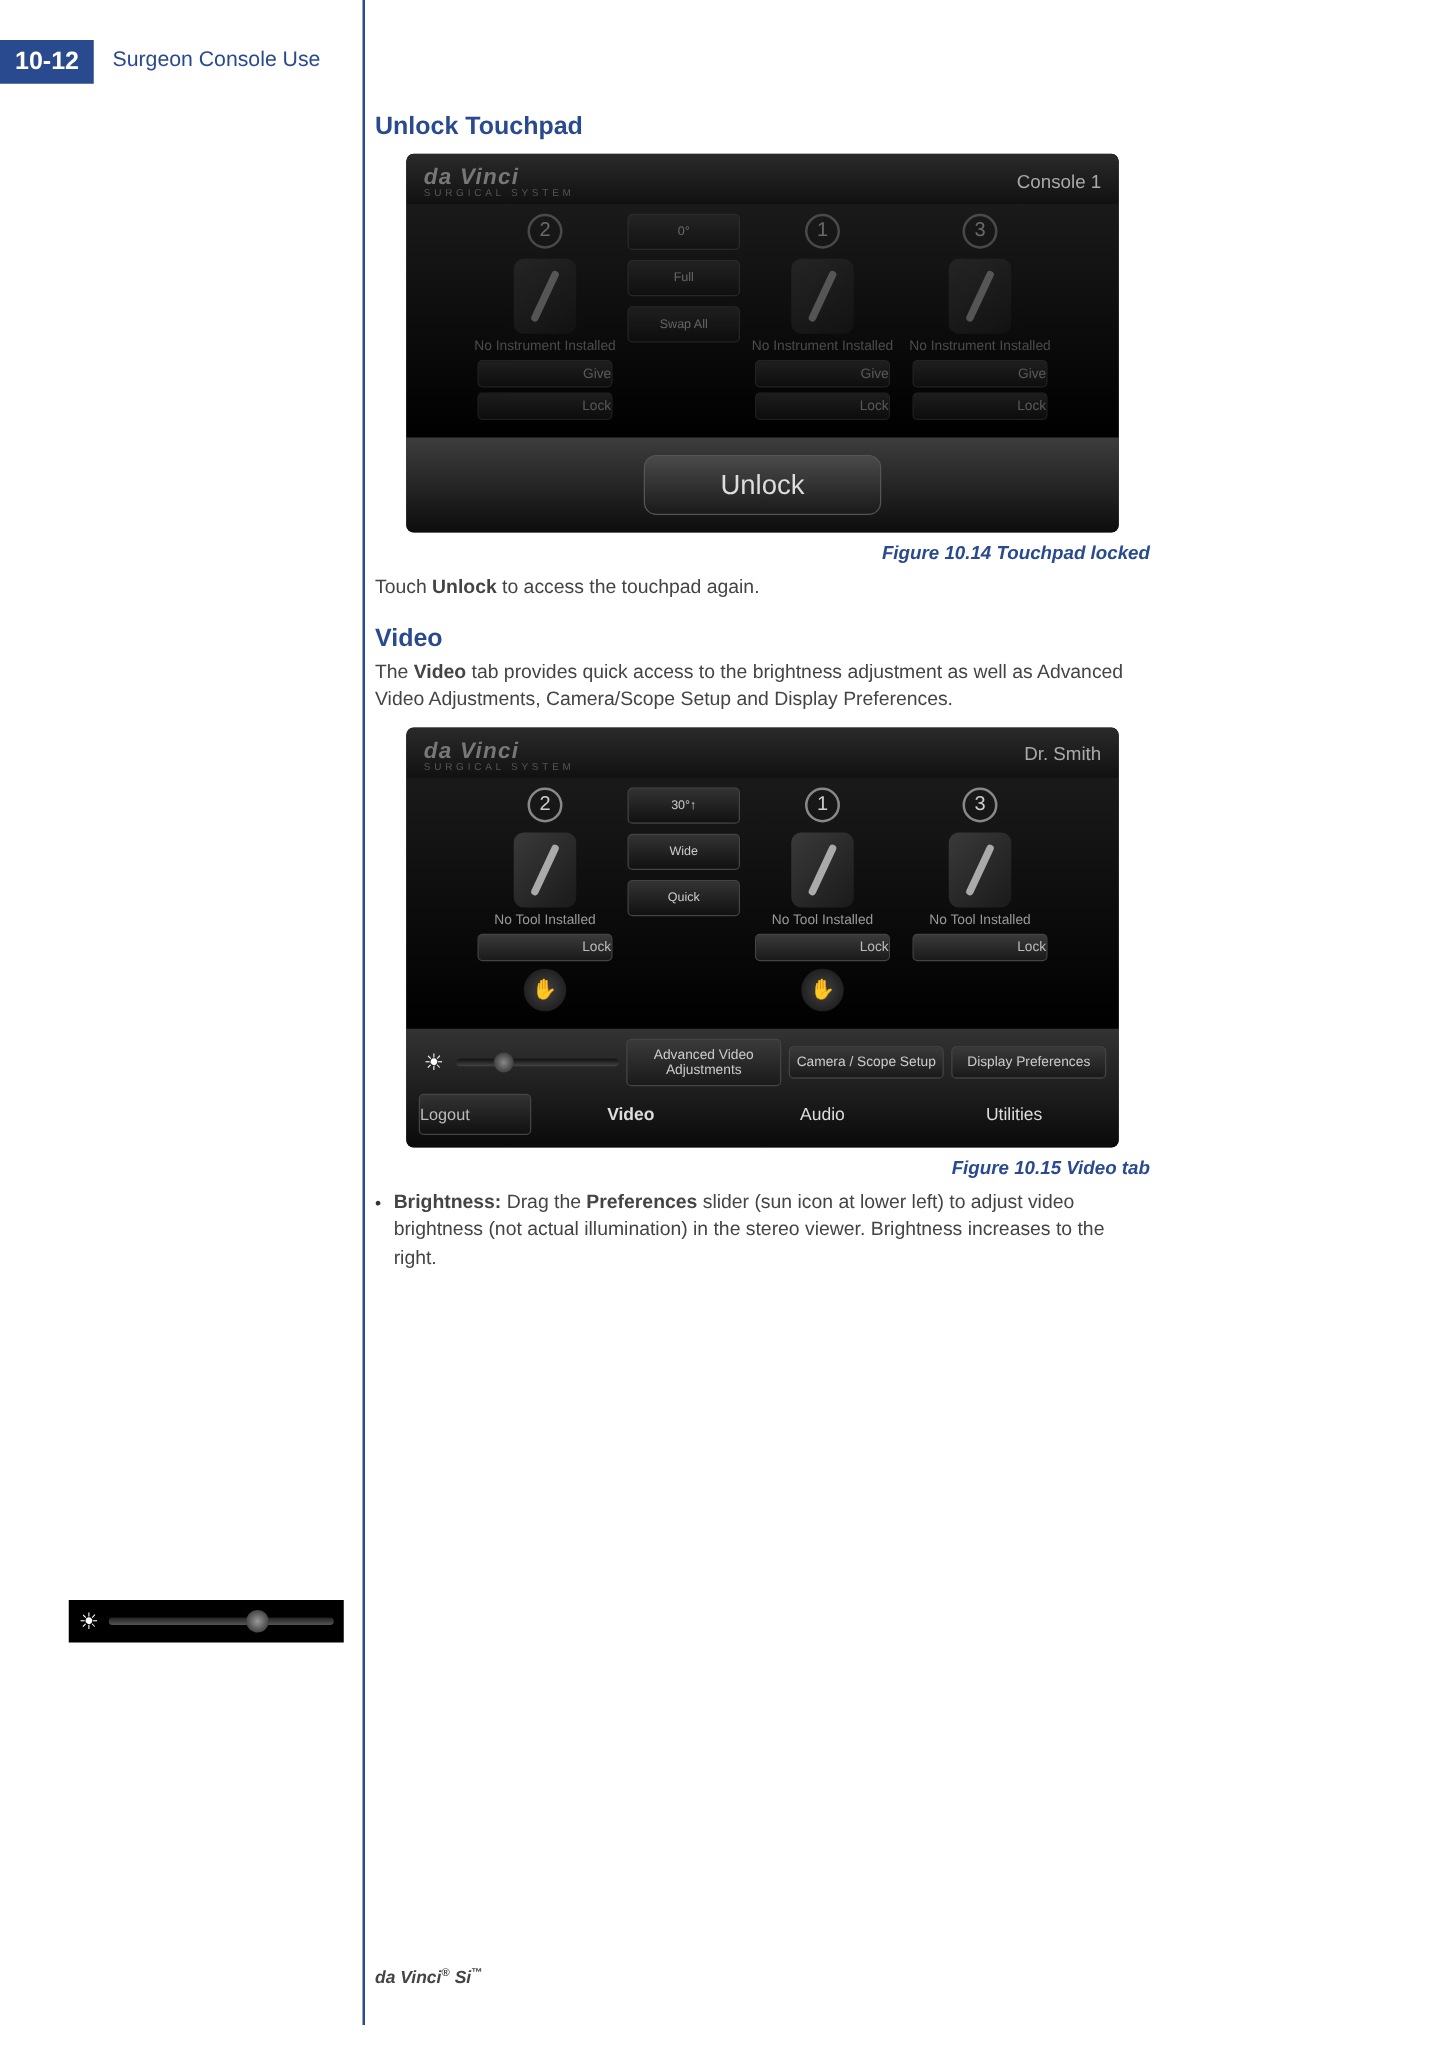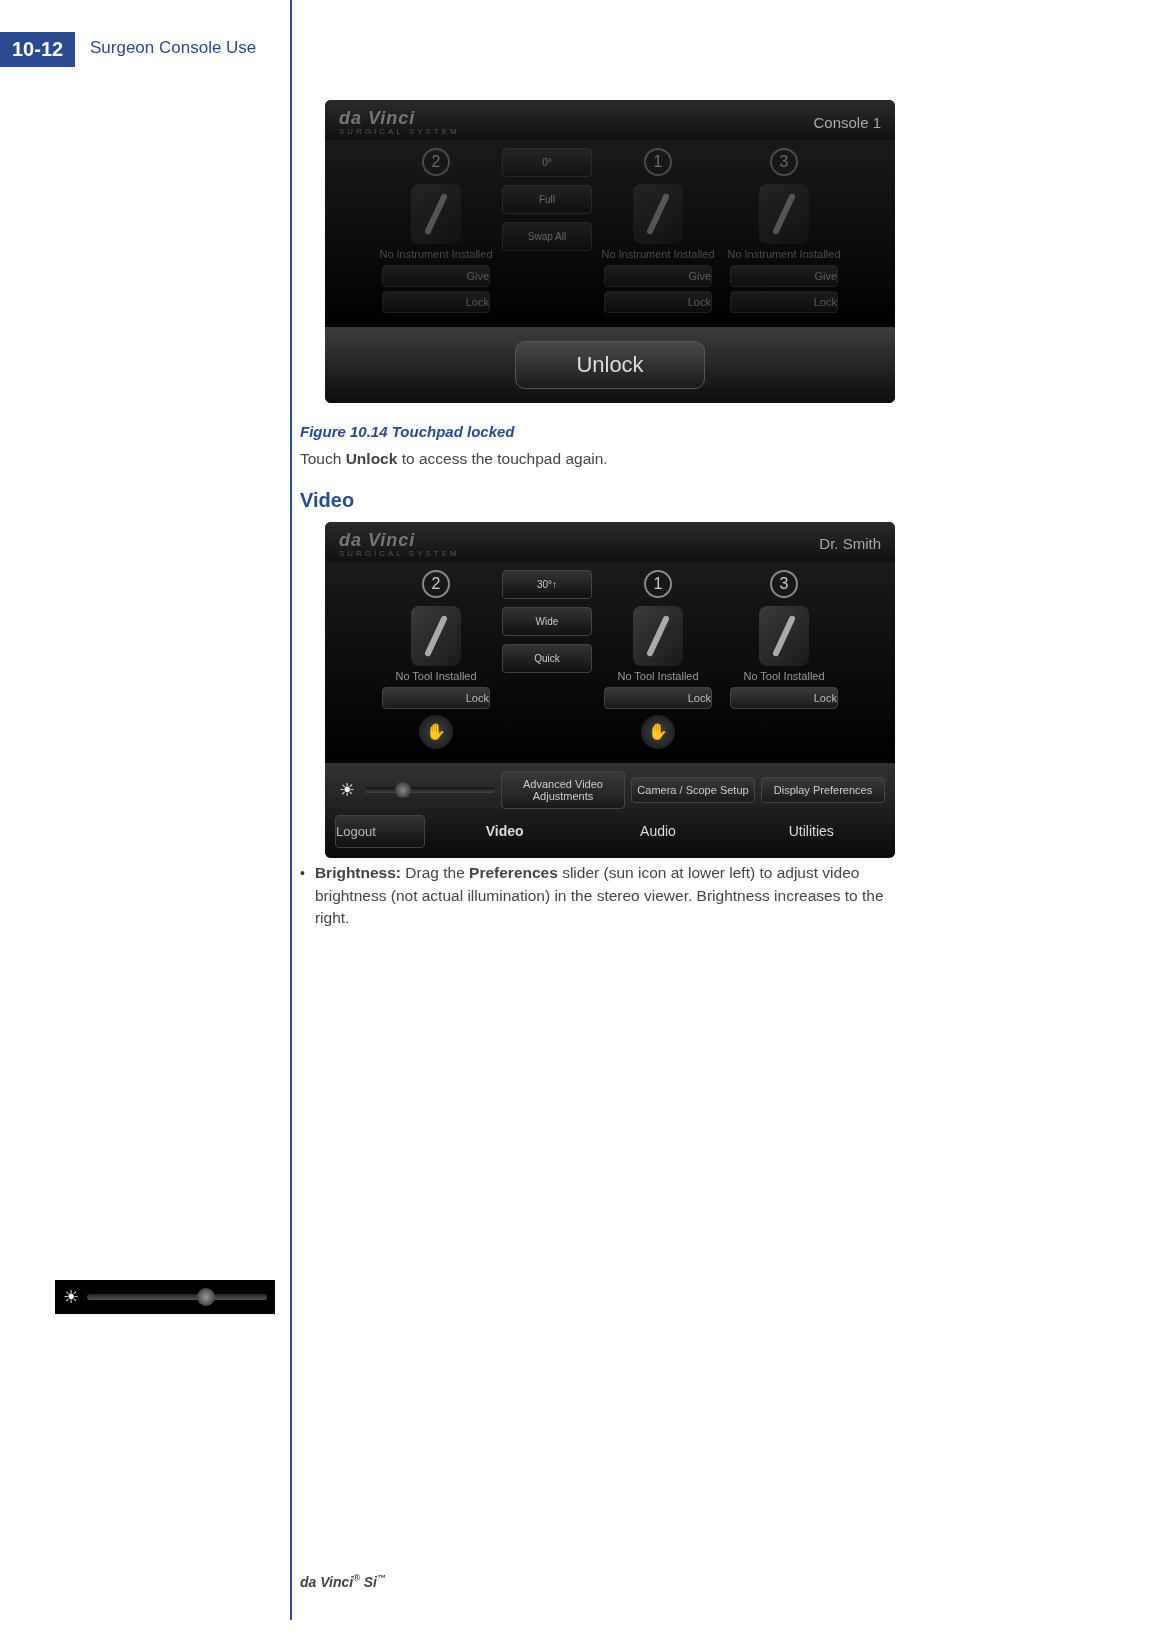--- a/index.html
+++ b/index.html
@@ -49,26 +49,26 @@
     font-size: 20px;
     margin-bottom: 4px;
   }
   .para {
     font-size: 15.5px;
     line-height: 1.45;
     color: #444;
     margin-bottom: 10px;
   }
   .fig-caption {
-    text-align: left;
+    text-align: right;
     color: #2a4a8f;
     font-style: italic;
     font-weight: bold;
     font-size: 15px;
-    margin: 20px 0 8px 0;
+    margin: 8px 0 8px 0;
   }
   .screenshot {
     width: 570px;
     margin: 10px auto 0 auto;
     background: #000;
     border-radius: 6px;
     overflow: hidden;
   }
   .ss-header {
     display: flex;
@@ -297,20 +297,21 @@
 </style>
 </head>
 <body>
 
 <div class="page-number-badge">10-12</div>
 <div class="chapter-title">Surgeon Console Use</div>
 <div class="vline"></div>
 
 <div class="content">
 
+  <div class="h4">Unlock Touchpad</div>
 
   <div class="screenshot dimmed">
     <div class="ss-header">
       <div>
         <span class="ss-logo">da Vinci</span>
         <span class="ss-logo-sub">SURGICAL SYSTEM</span>
       </div>
       <div class="ss-console-label">Console 1</div>
     </div>
     <div class="ss-body">
@@ -346,20 +347,23 @@
     </div>
   </div>
 
   <div class="fig-caption">Figure 10.14 Touchpad locked</div>
 
   <div class="para">
     <span>Touch </span><b>Unlock</b><span> to access the touchpad again.</span>
   </div>
 
   <div class="h4" style="margin-top:18px">Video</div>
+  <div class="para">
+    <span>The </span><b>Video</b><span> tab provides quick access to the brightness adjustment as well as Advanced Video Adjustments, Camera/Scope Setup and Display Preferences.</span>
+  </div>
 
   <div class="screenshot">
     <div class="ss-header">
       <div>
         <span class="ss-logo">da Vinci</span>
         <span class="ss-logo-sub">SURGICAL SYSTEM</span>
       </div>
       <div class="ss-console-label">Dr. Smith</div>
     </div>
     <div class="ss-body">
@@ -401,20 +405,21 @@
       </div>
       <div class="ss-bottom-row2">
         <div class="logout-btn">Logout</div>
         <div class="tab-btn tab-active">Video</div>
         <div class="tab-btn">Audio</div>
         <div class="tab-btn">Utilities</div>
       </div>
     </div>
   </div>
 
+  <div class="fig-caption">Figure 10.15 Video tab</div>
 
   <div class="bullet-row">
     <div class="bullet-dot">•</div>
     <div class="bullet-text">
       <b>Brightness:</b><span> Drag the </span><b>Preferences</b><span> slider (sun icon at lower left) to adjust video brightness (not actual illumination) in the stereo viewer. Brightness increases to the right.</span>
     </div>
   </div>
 
 </div>
 

